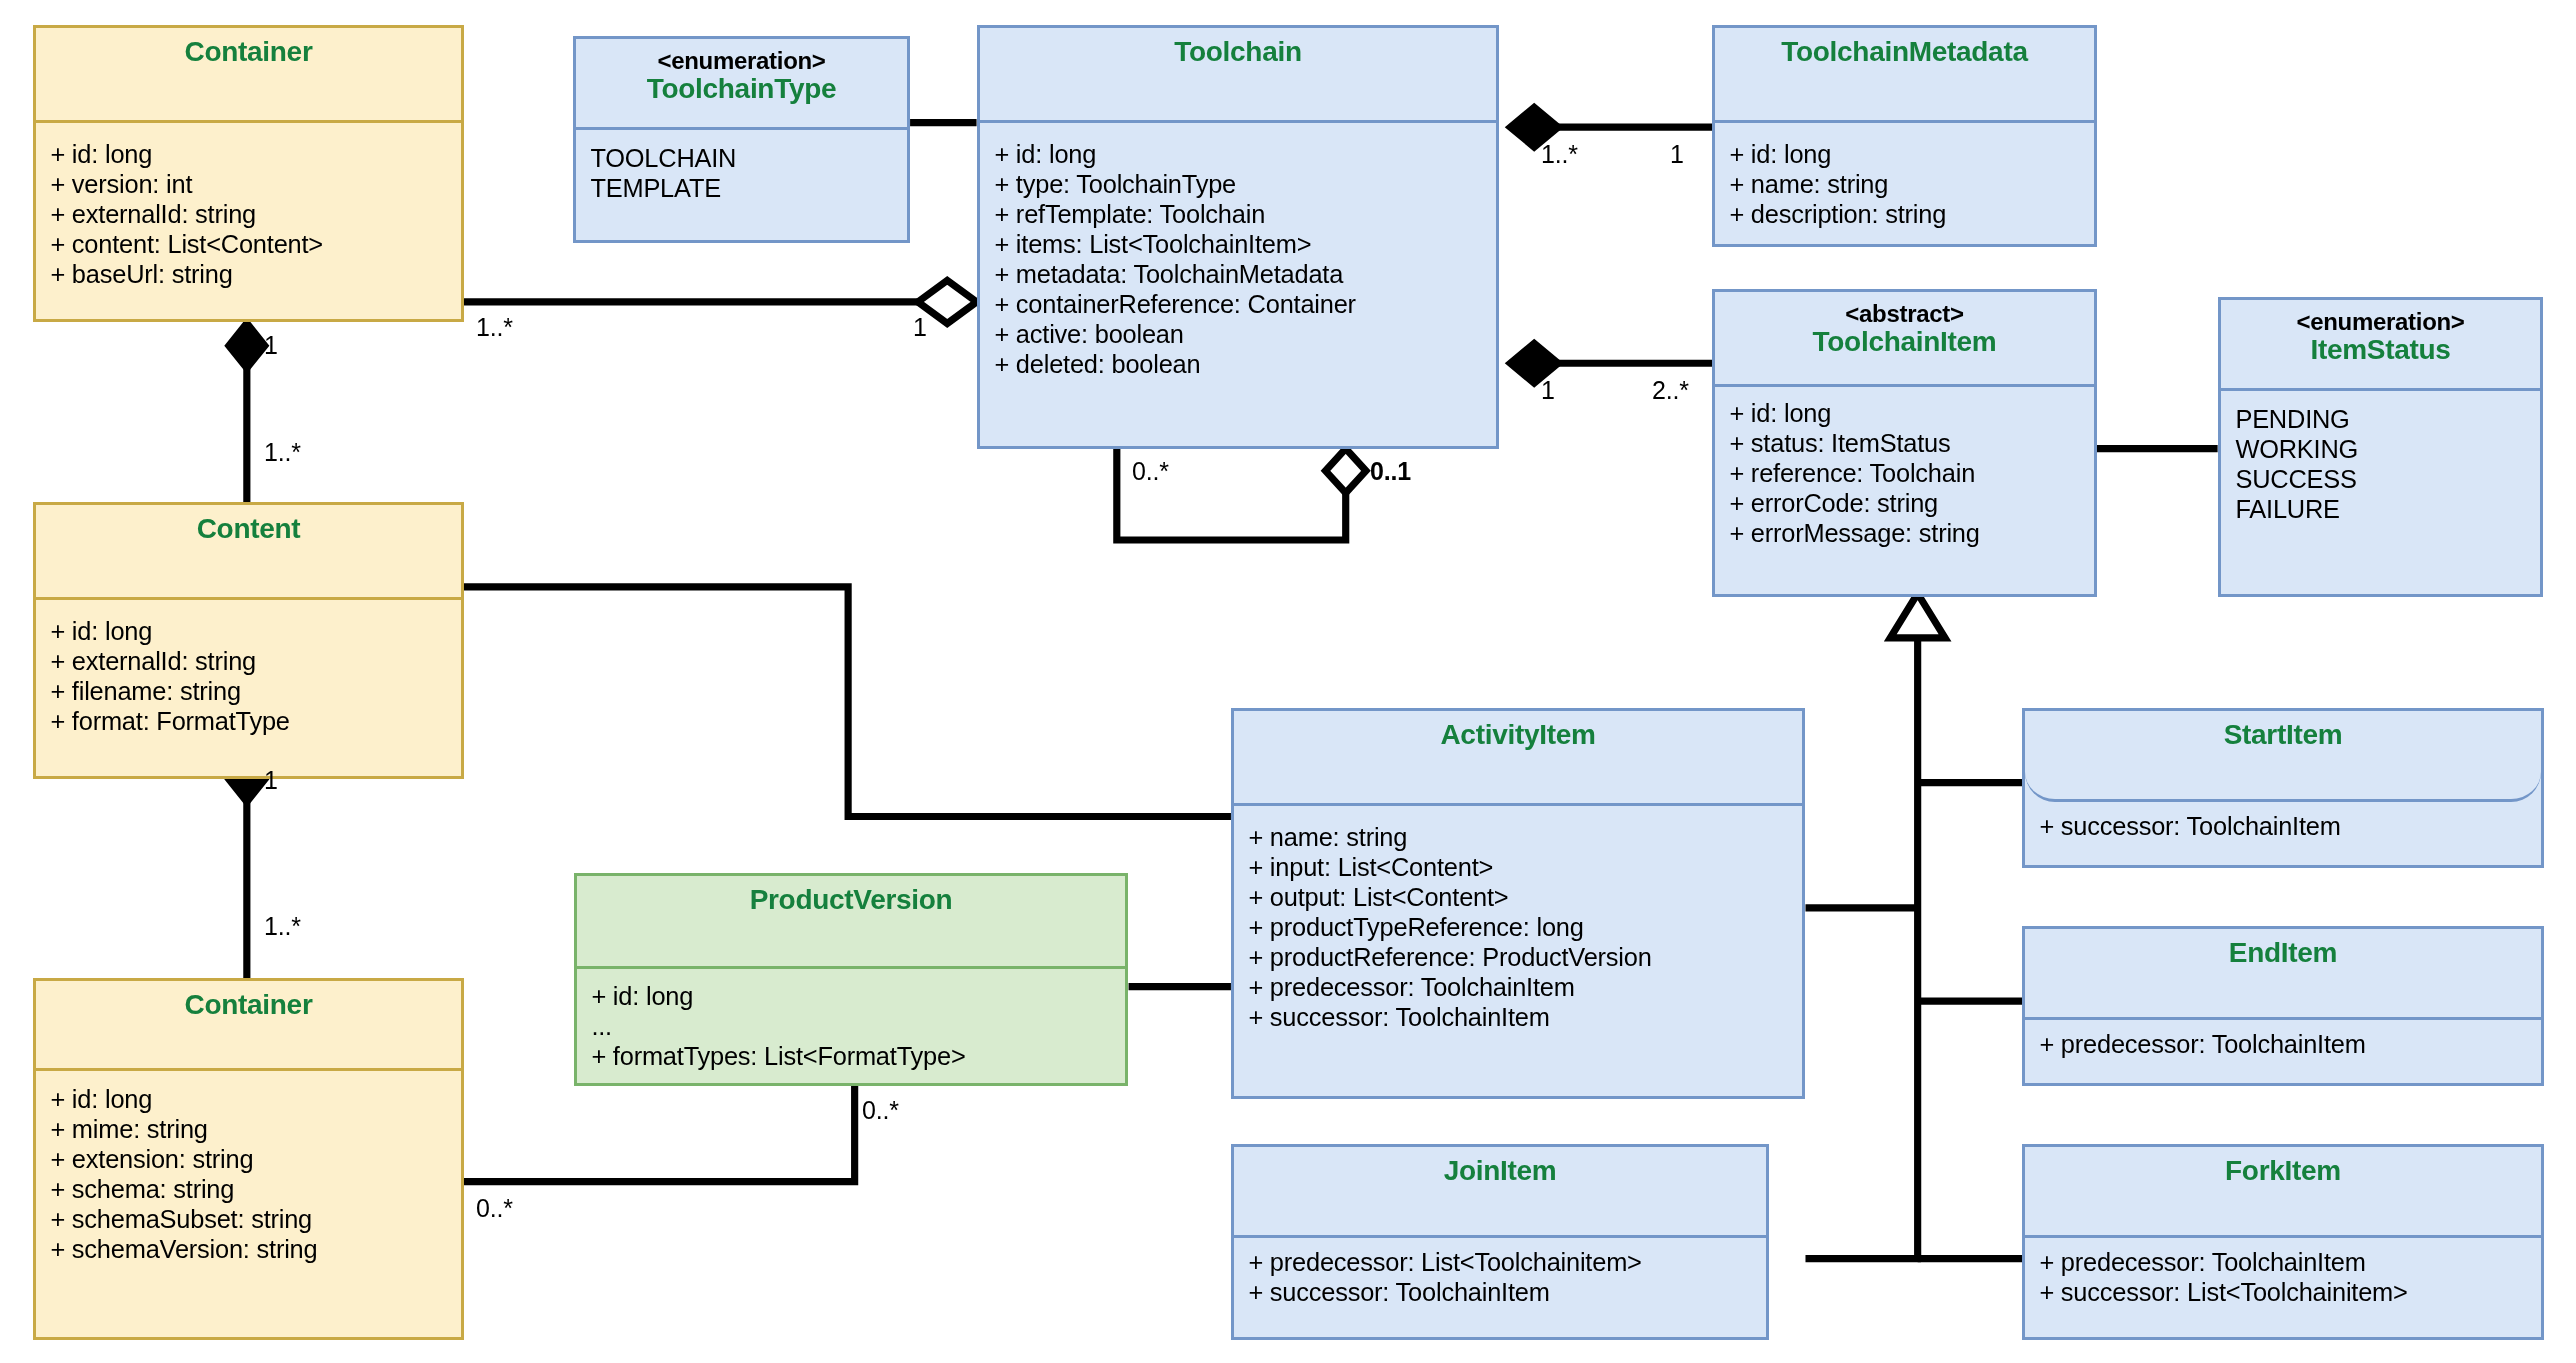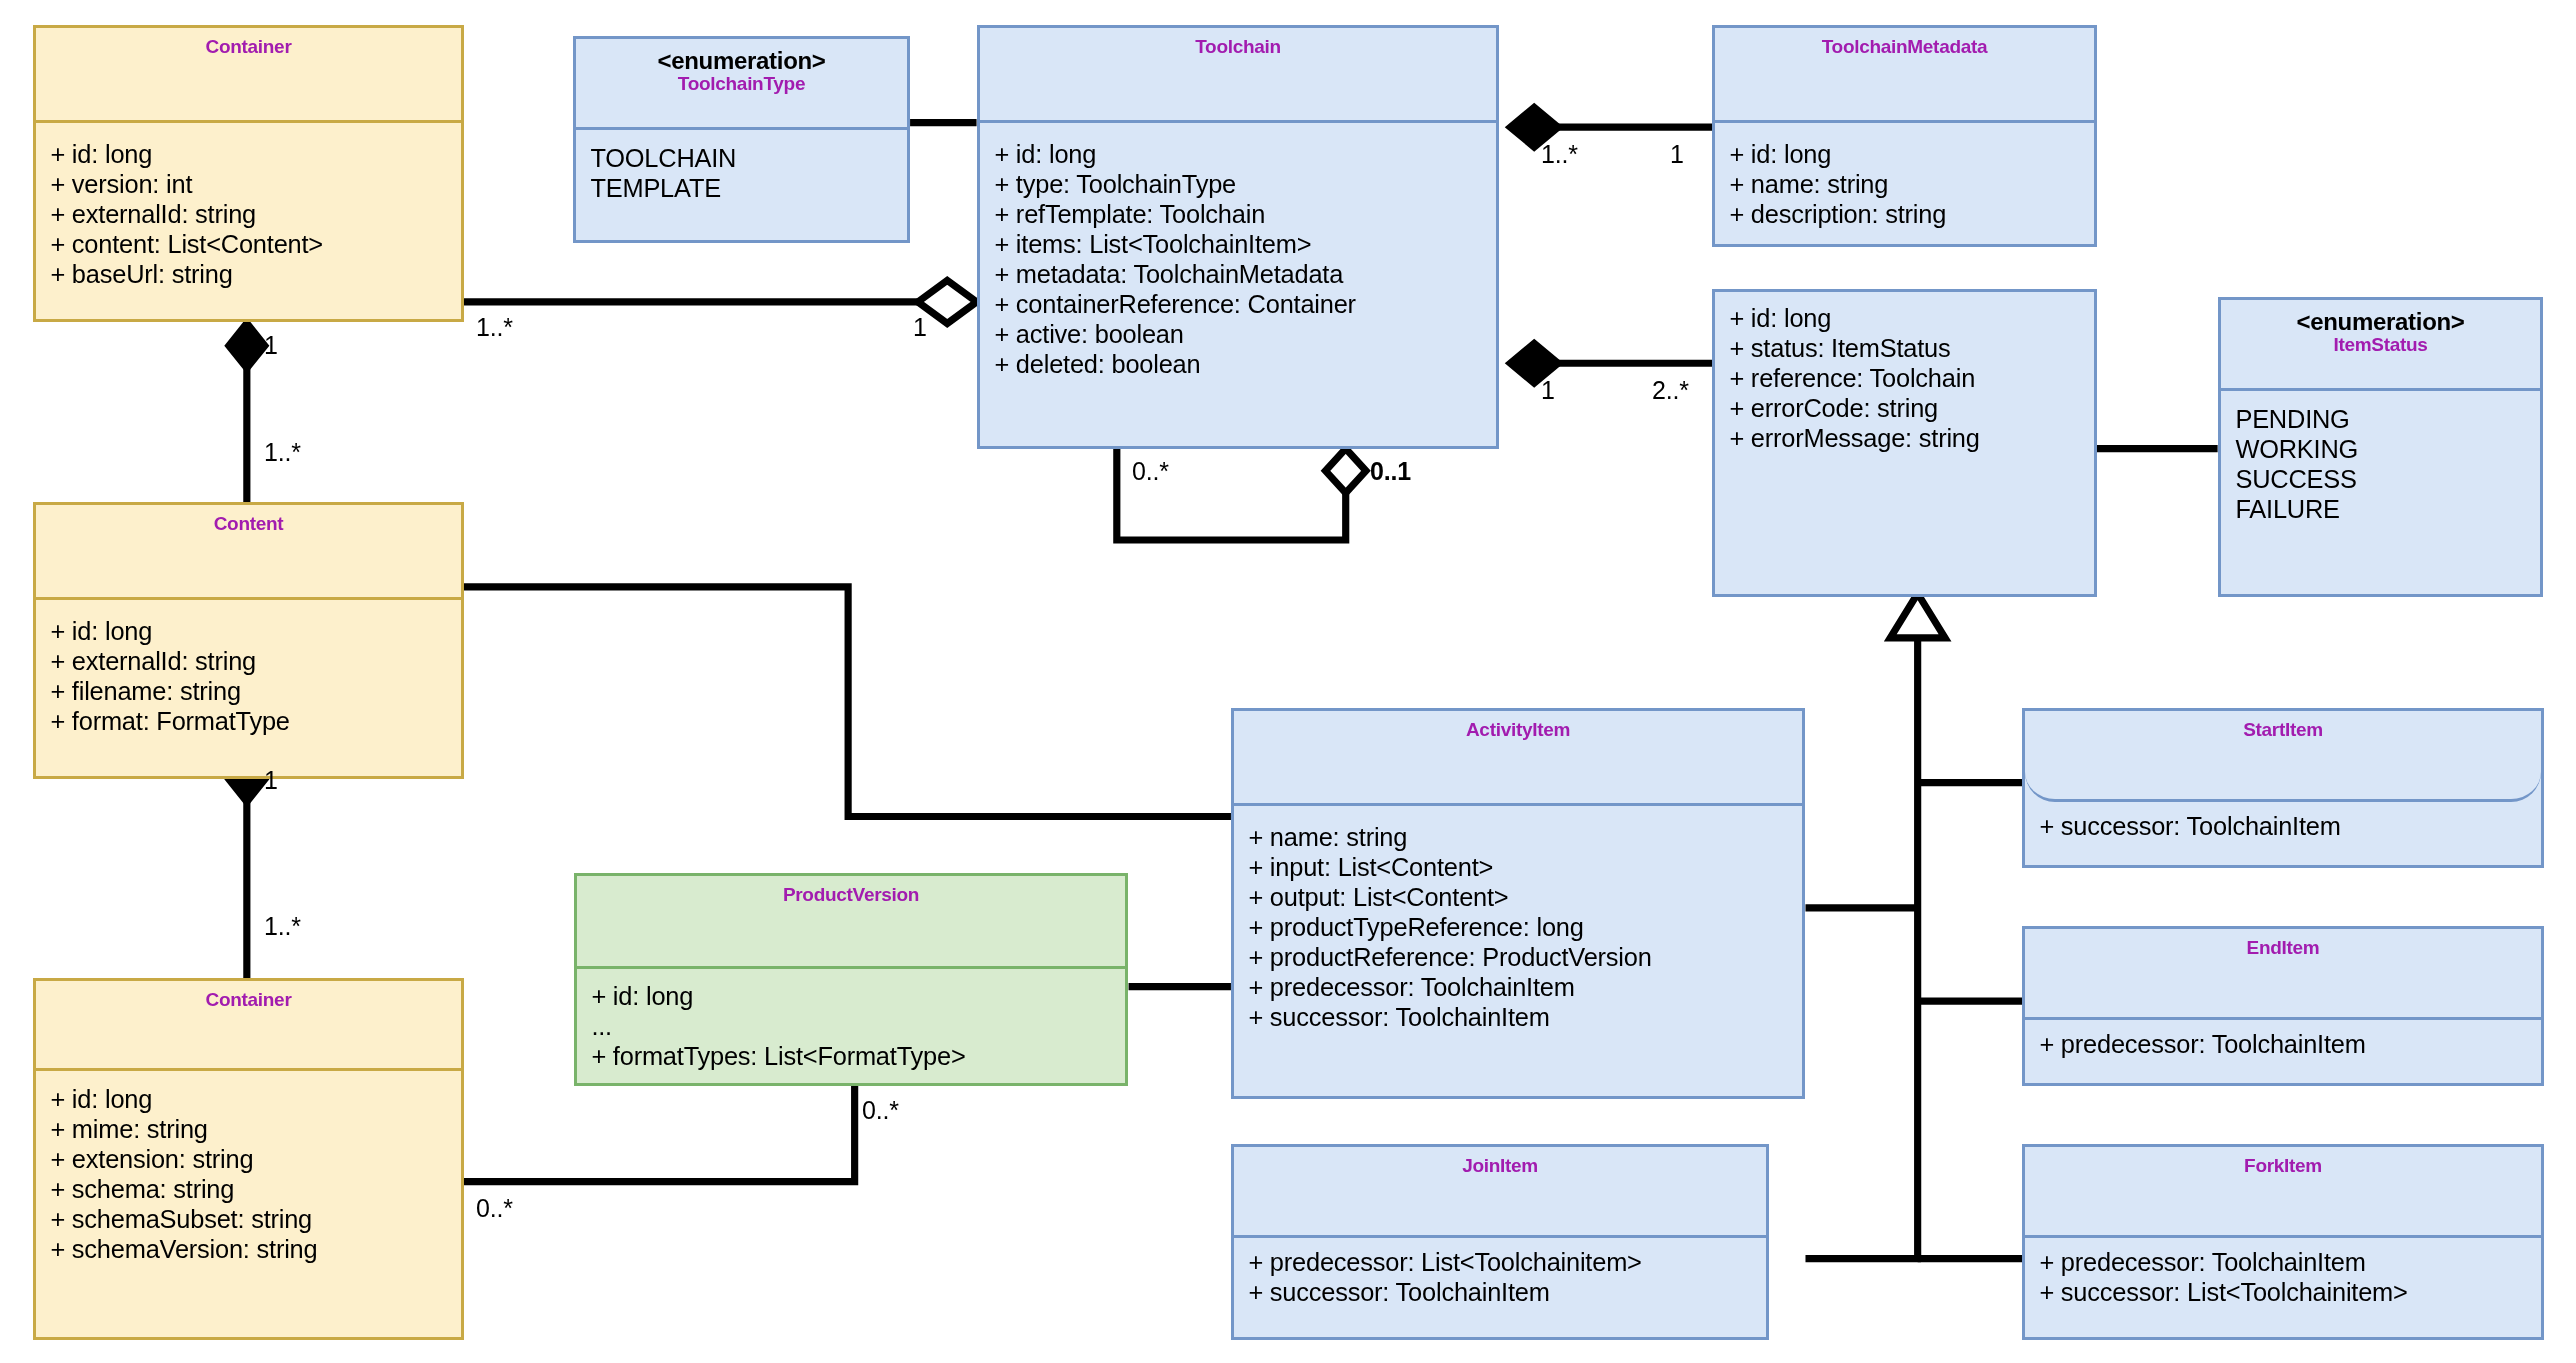--- a/index.html
+++ b/index.html
@@ -54,23 +54,23 @@
   .green > .cls-head { border-bottom-color: #79b36a; }
   .cls-stereotype {
     font-size: 24px;
     font-weight: bold;
     color: #000;
     line-height: 1.08;
     text-align: left;
     letter-spacing: -0.3px;
   }
   .cls-title {
-    font-size: 19px;
+    font-size: 28px;
     font-weight: bold;
-    color: #a21caf;
+    color: #15803d;
     line-height: 1.1;
     text-align: center;
     letter-spacing: -0.3px;
   }
   .cls-body {
     flex: 1 1 auto;
     padding: 17px 0 6.5px 14.4px;
     box-sizing: border-box;
   }
   .attr {
@@ -207,20 +207,24 @@
       <div class="cls-title">ToolchainMetadata</div>
     </div>
     <div class="cls-body">
       <div class="attr">+ id: long</div>
       <div class="attr">+ name: string</div>
       <div class="attr">+ description: string</div>
     </div>
   </div>
 
   <div class="uml-class blue" style="left:1712px; top:289px; width:385px; height:308px;">
+    <div class="cls-head" style="height:95px;">
+      <div class="cls-stereotype">&lt;abstract&gt;</div>
+      <div class="cls-title">ToolchainItem</div>
+    </div>
     <div class="cls-body" style="padding-top:11.7px;">
       <div class="attr">+ id: long</div>
       <div class="attr">+ status: ItemStatus</div>
       <div class="attr">+ reference: Toolchain</div>
       <div class="attr">+ errorCode: string</div>
       <div class="attr">+ errorMessage: string</div>
     </div>
   </div>
 
   <div class="uml-class blue" style="left:2218px; top:297px; width:325px; height:300px;">

